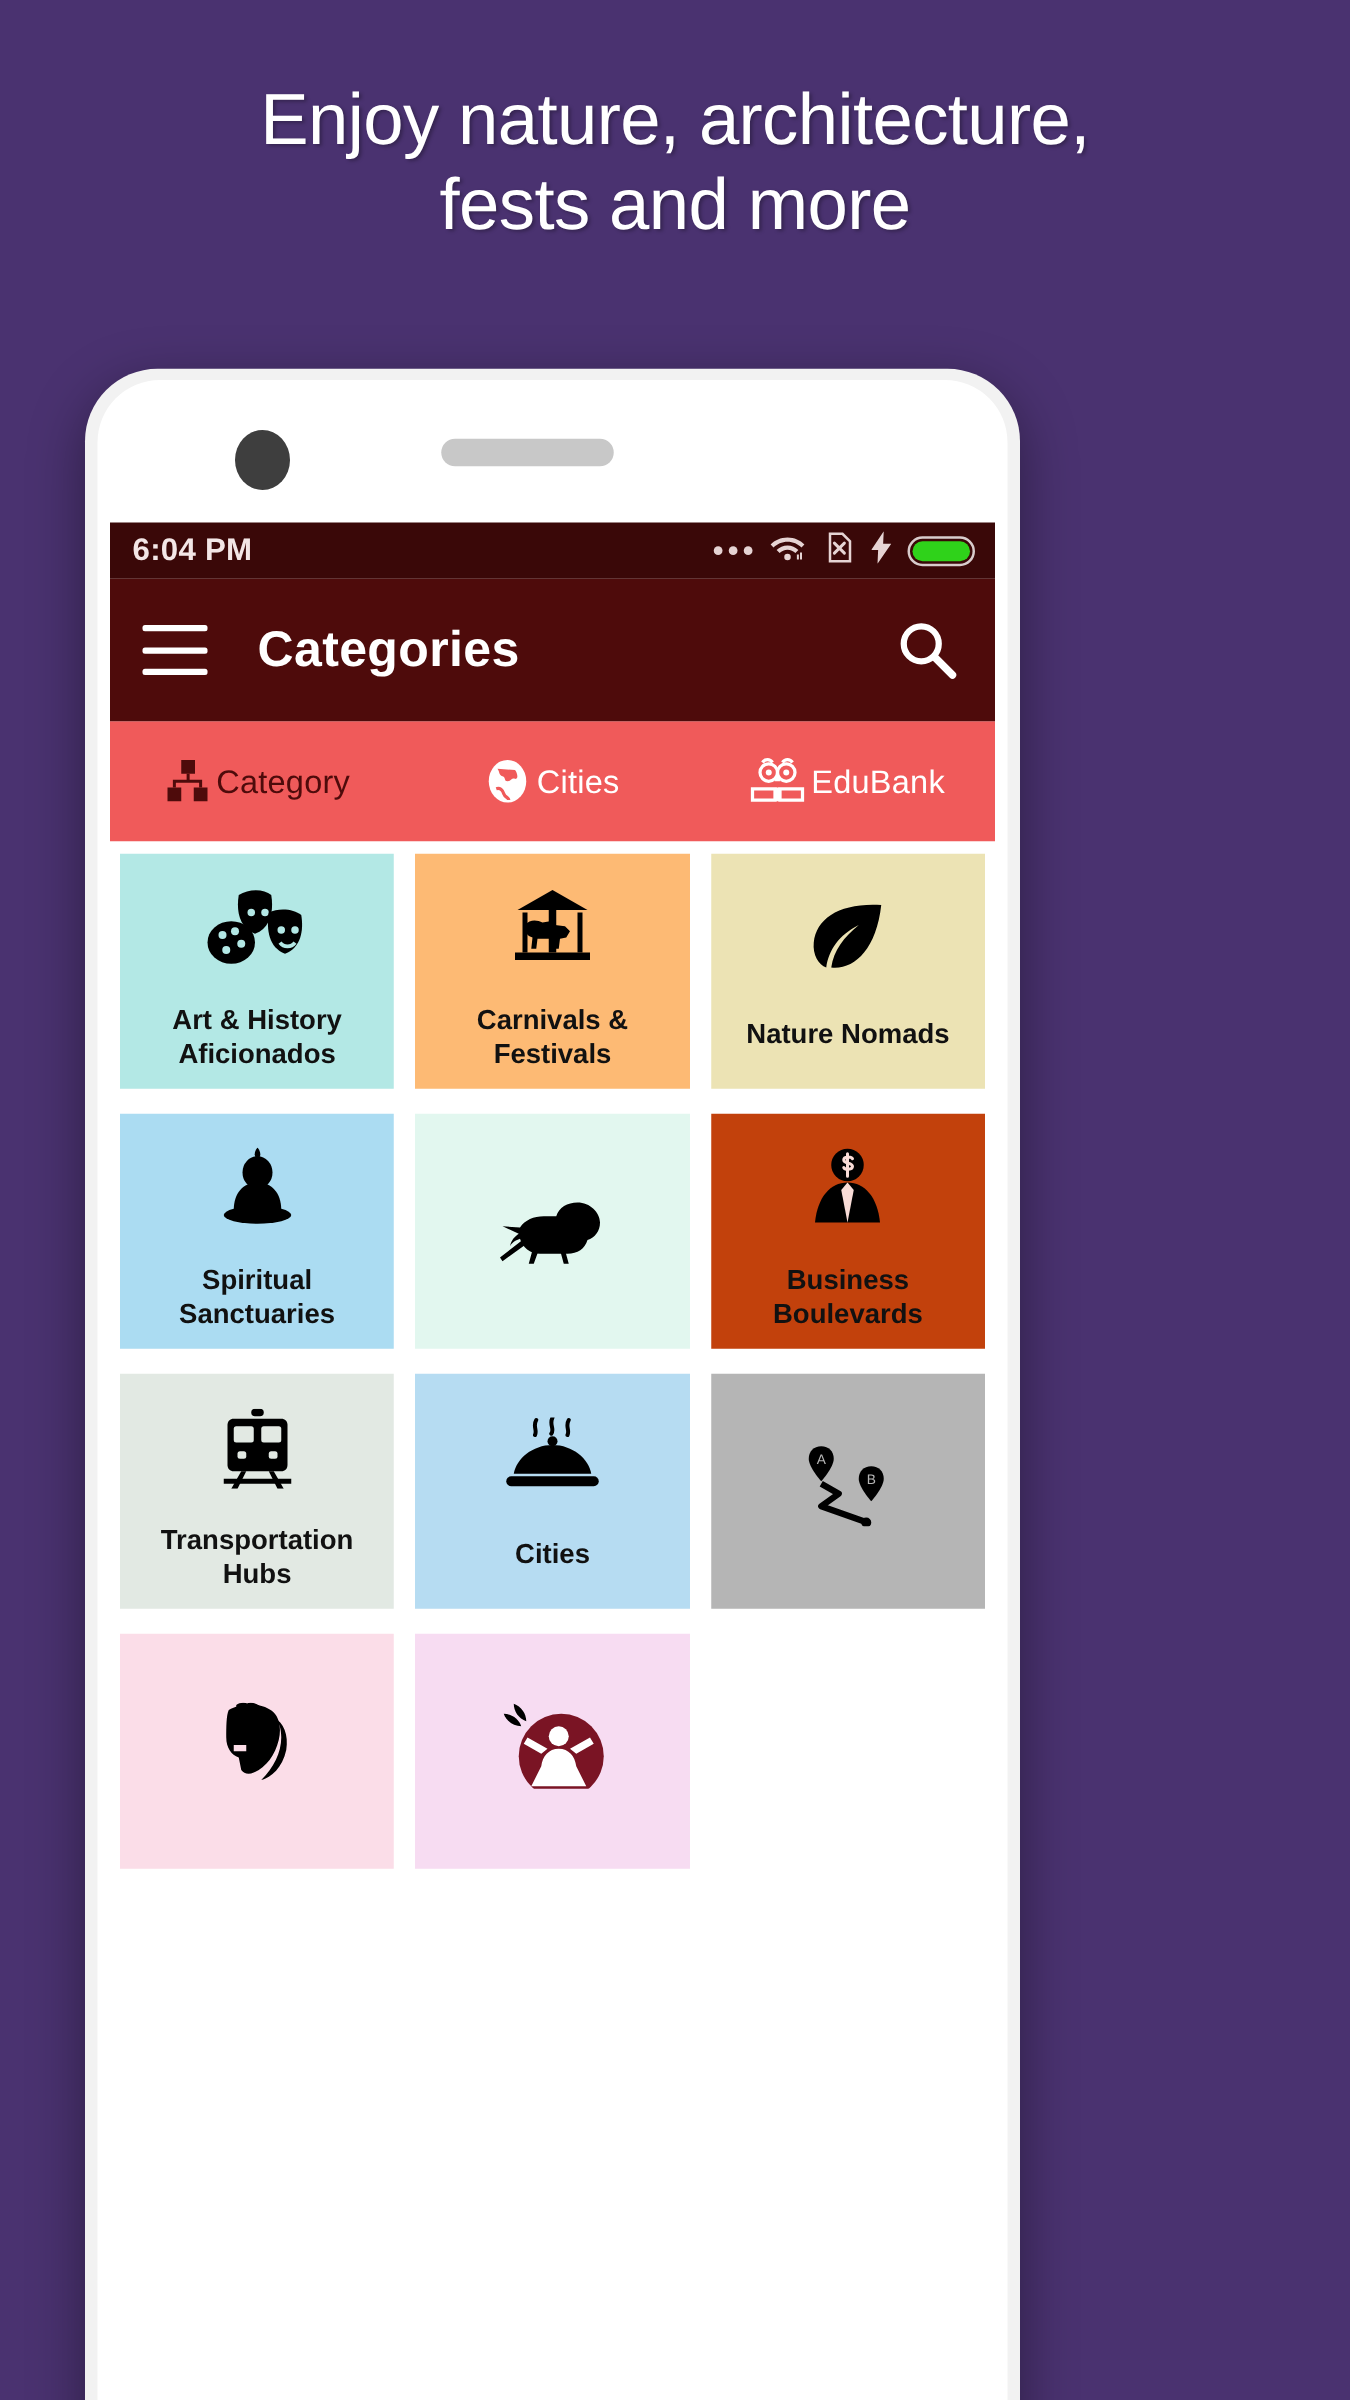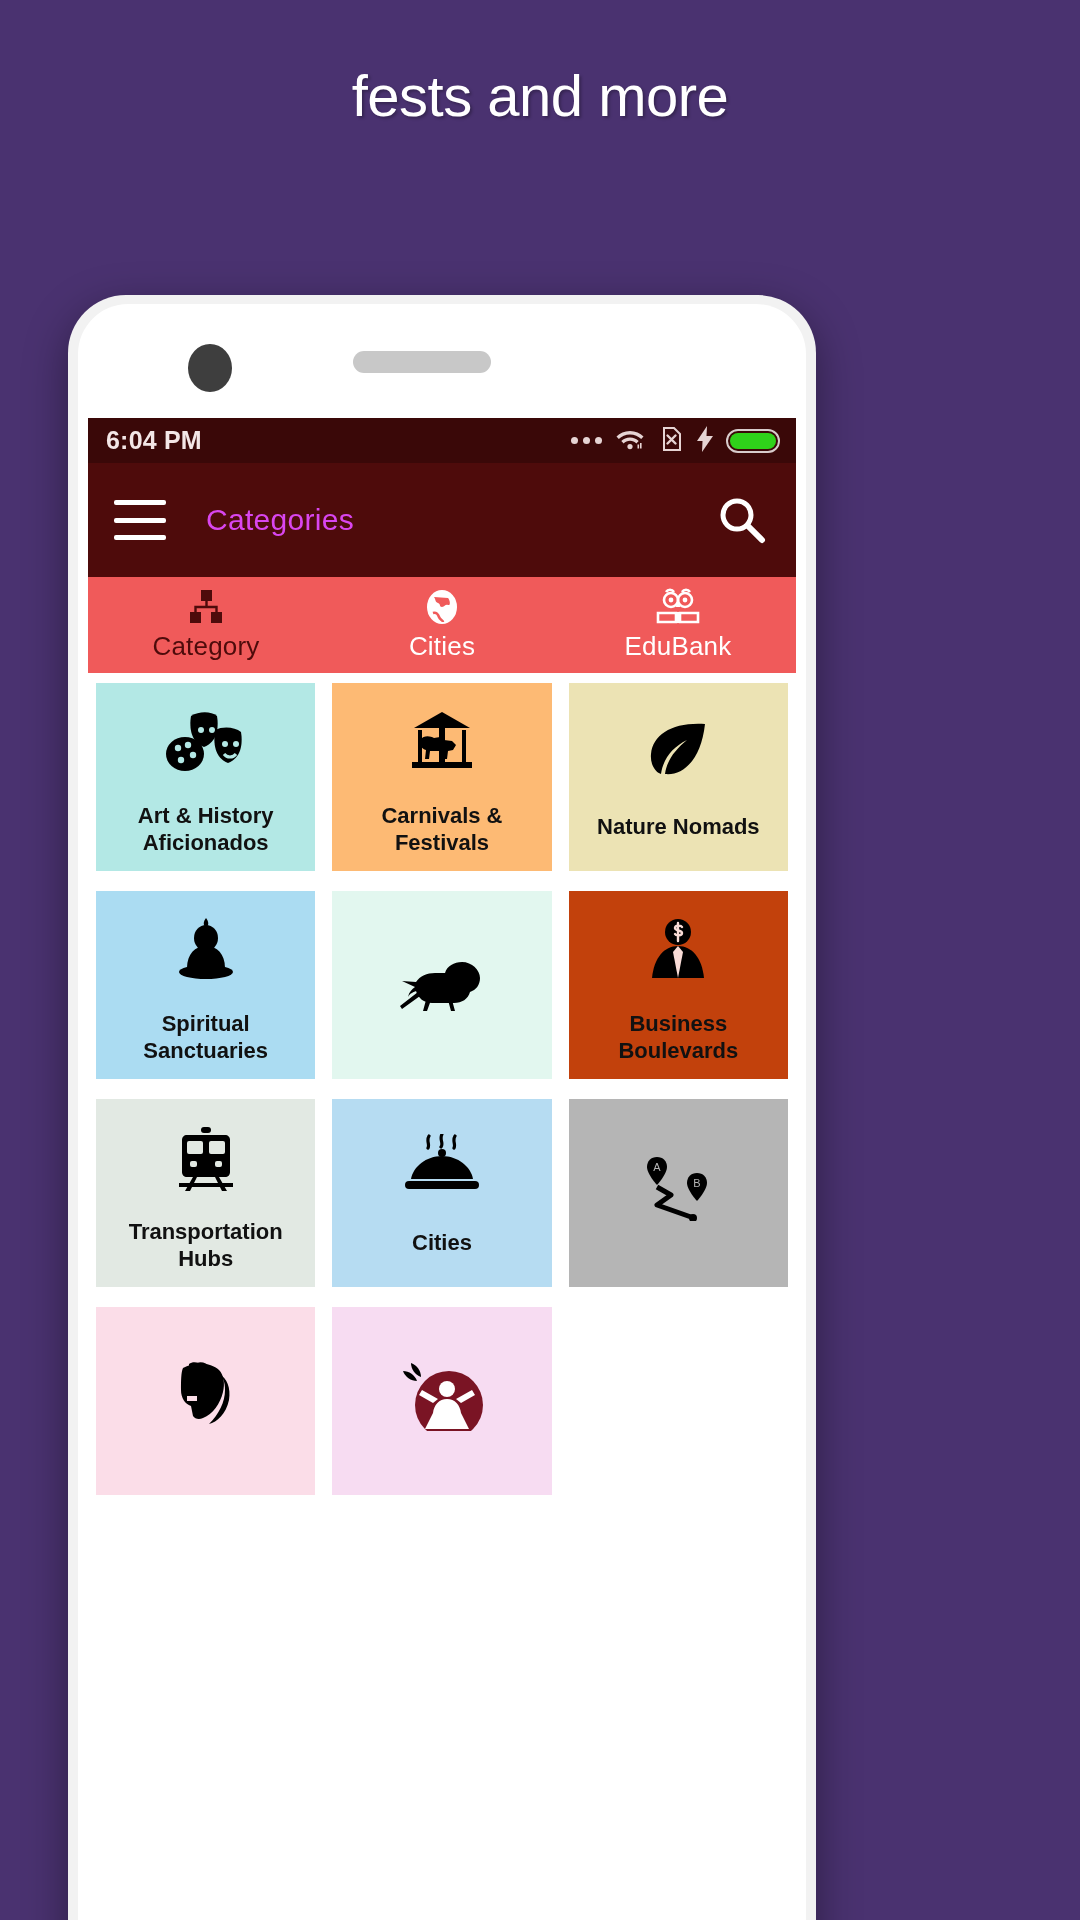--- a/index.html
+++ b/index.html
@@ -81,32 +81,32 @@
     position:relative; height:114px; width:100%;
     background:#4e0b0b;
     display:flex; align-items:center; padding:0 28px 0 26px;
   }
   #menu-button {
     width:52px; height:40px; display:flex; flex-direction:column;
     justify-content:space-between; cursor:pointer;
   }
   #menu-button span { display:block; height:5px; background:#fff; border-radius:2px; }
   #app-title {
-    margin-left:40px; color:#d946ef;
-    font-size:30px; font-weight:normal; letter-spacing:0.3px;
+    margin-left:40px; color:#ffffff;
+    font-size:40px; font-weight:bold; letter-spacing:0.3px;
   }
   #search-button { margin-left:auto; width:52px; height:52px; cursor:pointer; }
 
   
   #tab-bar {
     height:96px; width:100%; background:#f05a5a;
     display:flex;
   }
   .tab {
-    flex:1; display:flex; flex-direction:column;
+    flex:1; display:flex; flex-direction:row;
     align-items:center; justify-content:center; gap:5px;
     cursor:pointer;
   }
   .tab-icon { height:38px; display:flex; align-items:center; justify-content:center; }
   .tab-label { font-size:26px; letter-spacing:0.2px; }
   .tab.active .tab-label { color:#4e0b0b; }
   .tab:not(.active) .tab-label { color:#ffffff; }
 
   
   #category-grid {
@@ -130,20 +130,21 @@
     width:100%; text-align:center;
     font-size:22px; font-weight:bold; color:#111;
     line-height:1.22; padding:0 6px 14px 6px;
   }
   .cat-card.one-line .cat-label { padding-bottom:30px; }
 </style>
 </head>
 <body>
 
 <div id="promo-headline">
+  <span class="ln">Enjoy nature, architecture,</span>
   <span class="ln">fests and more</span>
 </div>
 
 <div id="phone-device">
   <div id="phone-bezel-inner">
     <div id="phone-camera"></div>
     <div id="phone-speaker"></div>
 
     <div id="phone-screen">
 

